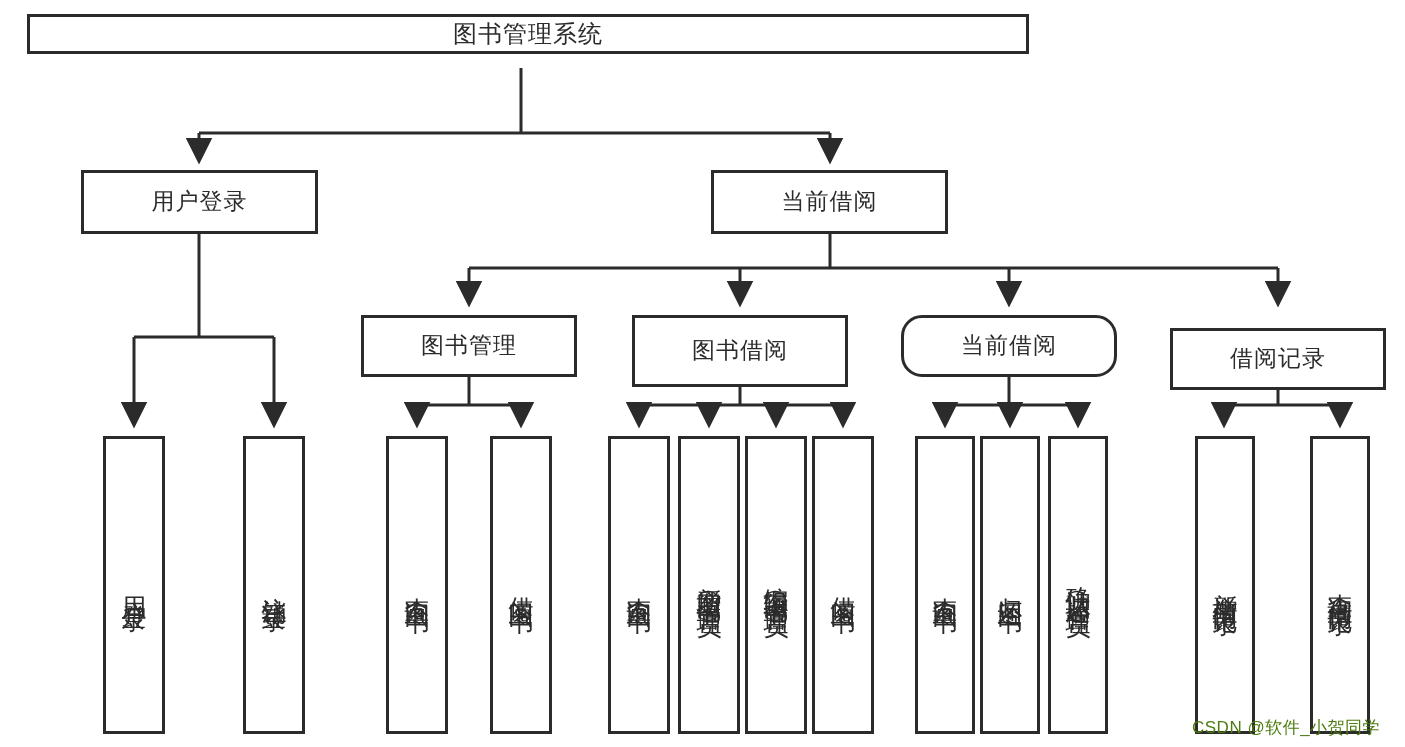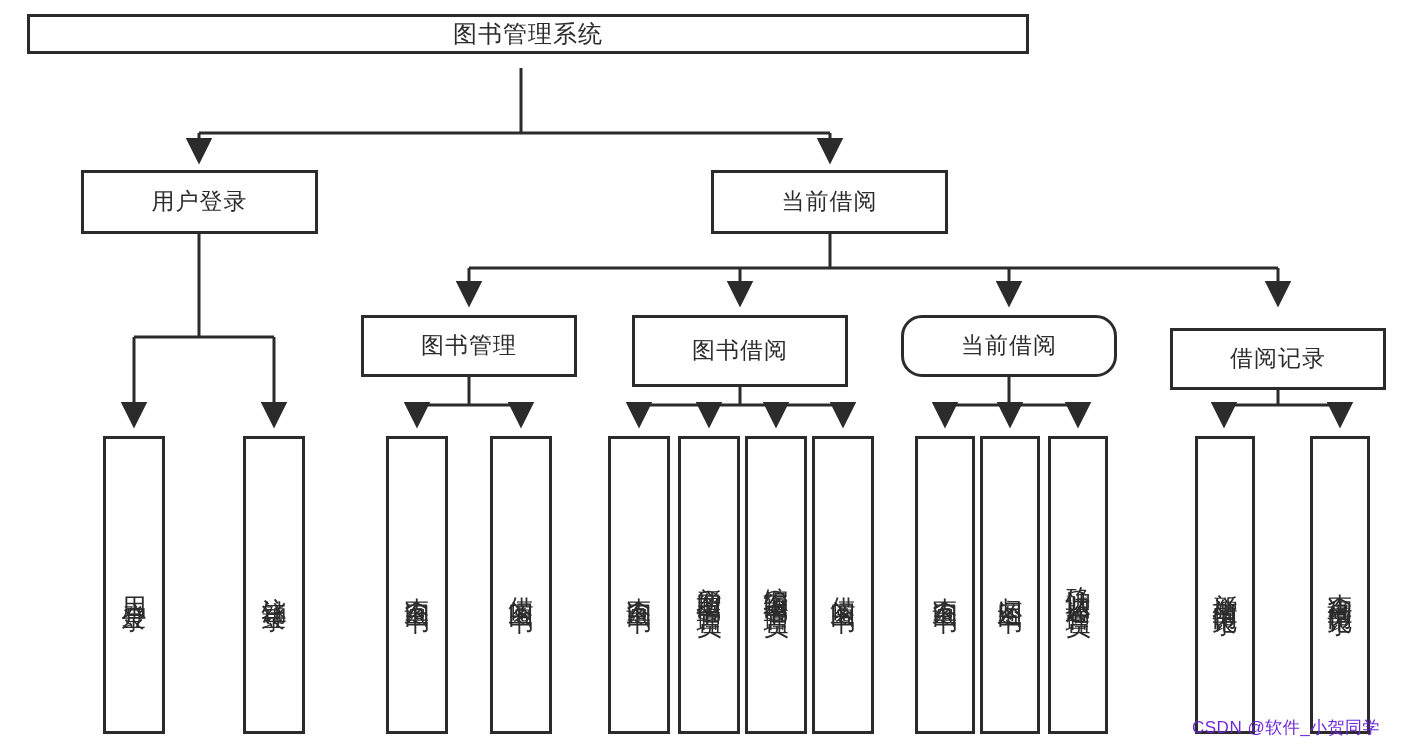--- a/index.html
+++ b/index.html
@@ -59,21 +59,21 @@
     font-size: 25px;
     letter-spacing: 4px;
     line-height: 1;
     max-height: 100%;
   }
   #watermark {
     position: absolute;
     left: 1192px;
     top: 716px;
     font-size: 17px;
-    color: #6d28d9;
+    color: #4d7c0f;
     letter-spacing: 0.5px;
     font-family: "Liberation Sans", "DejaVu Sans", sans-serif;
     white-space: nowrap;
     z-index: 5;
   }
 </style>
 </head>
 <body>
 
 <div id="canvas">

